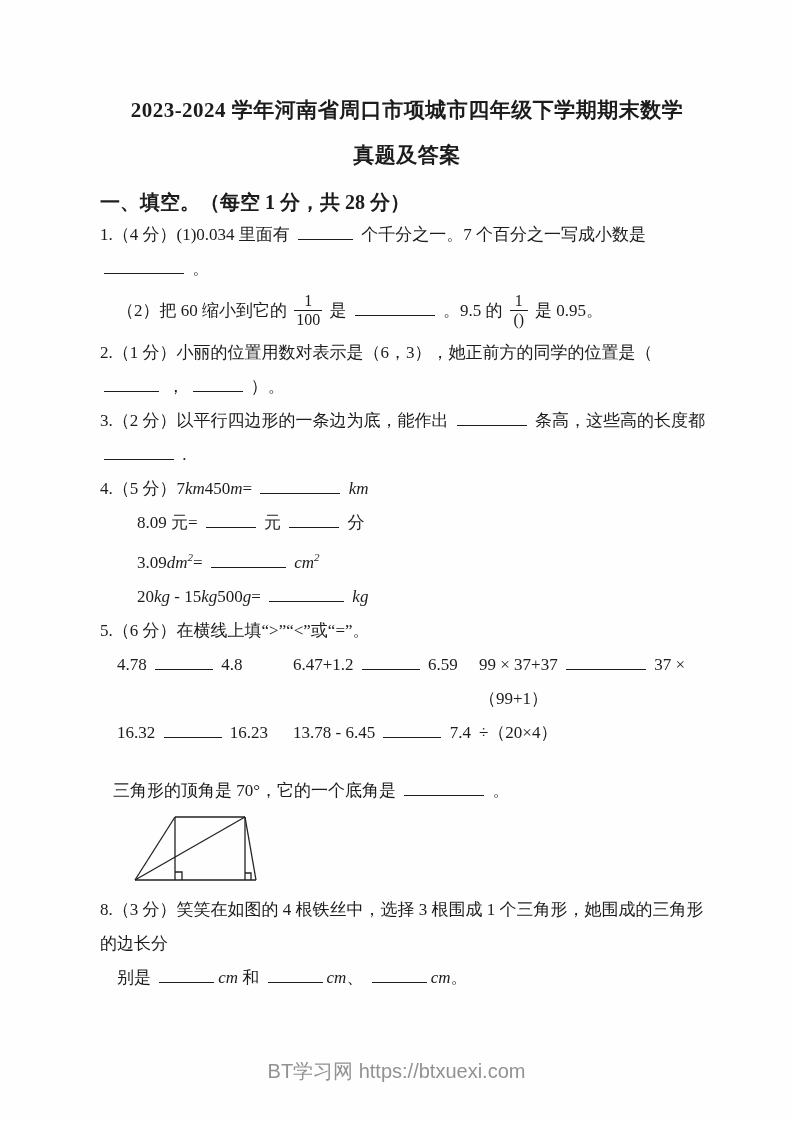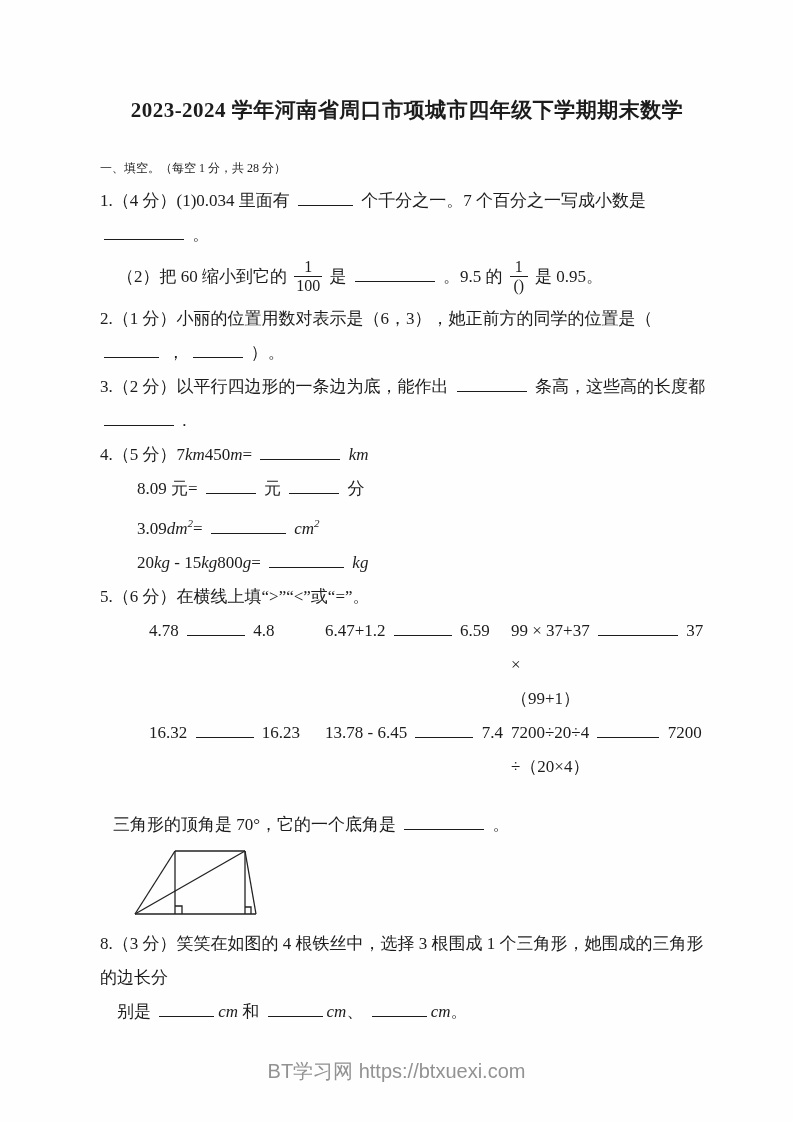--- a/index.html
+++ b/index.html
@@ -1,50 +1,51 @@
 <!DOCTYPE html>
 <html><head>
 <meta charset="utf-8">
 <style>
   html,body{margin:0;padding:0;background:#ffffff;}
   .page{position:relative;width:793px;height:1122px;background:#fefefe;overflow:hidden;
         font-family:"Liberation Serif","DejaVu Serif",serif;color:#1c1c1c;font-size:17px;}
   .content{position:absolute;left:100px;top:88px;width:614px;}
   .title{font-size:21px;font-weight:bold;text-align:center;line-height:45px;letter-spacing:.5px;}
-  .sec-head{font-weight:normal;font-size:12px;line-height:32px;margin-top:19px;}
+  .sec-head{font-weight:bold;font-size:20px;line-height:32px;margin-top:8px;}
   .ln{line-height:34px;}
   .ind13{margin-left:13px;margin-top:24px;}
   .ind33{margin-left:17px;}
   .ind37{margin-left:37px;}
   .bl{display:inline-block;border-bottom:1px solid #1c1c1c;height:1.05em;vertical-align:baseline;margin:0 4px;}
   .w50{width:50px}.w55{width:55px}.w58{width:58px}.w62{width:62px}.w70{width:70px}
   .w75{width:75px}.w80{width:80px}
   .it{font-style:italic;}
   sup{font-size:11px;}
   .frac{display:inline-flex;flex-direction:column;text-align:center;vertical-align:middle;
         margin:0 3px;font-size:16px;line-height:1.12;position:relative;top:-2px;}
   .frac .num{border-bottom:1.4px solid #1c1c1c;padding:0 5px;}
   .frac .den{padding:0 2px;}
   .fr-line{line-height:50px;}
-  .q5grid{display:grid;grid-template-columns:176px 186px auto;margin-left:49px;}
+  .q5grid{display:grid;grid-template-columns:176px 186px auto;margin-left:17px;}
   .q5cell{line-height:34px;}
   .q5cell .sub{display:block;}
   .fig{margin:4px 0 2px 28px;}
   .footer{position:absolute;left:0;top:1058px;width:793px;text-align:center;
           font-family:"Liberation Sans","DejaVu Sans",sans-serif;font-size:20px;color:#929292;}
   .footer a{color:#929292;text-decoration:none;margin-top:28px;}
 </style>
 </head>
 <body>
 
 <div class="page">
   <div class="content">
 
     <div class="title">
       <div>2023-2024 学年河南省周口市项城市四年级下学期期末数学</div>
+      <div>真题及答案</div>
     </div>
 
     <div class="sec-head">一、填空。（每空 1 分，共 28 分）</div>
 
     <div class="ln">
       <span>1.（4 分）(1)0.034 里面有</span>
       <span class="bl w55"></span>
       <span>个千分之一。7 个百分之一写成小数是</span>
       <span class="bl w80"></span>
       <span>。</span>
@@ -92,21 +93,21 @@
       <span>元</span>
       <span class="bl w50"></span>
       <span>分</span>
     </div>
     <div class="ln ind37">
       <span>3.09</span><span class="it"><span>dm</span><sup>2</sup></span><span>=</span>
       <span class="bl w75"></span>
       <span class="it"><span>cm</span><sup>2</sup></span>
     </div>
     <div class="ln ind37">
-      <span>20</span><span class="it">kg</span><span> - 15</span><span class="it">kg</span><span>800</span><span class="it">g</span><span>=</span>
+      <span>20</span><span class="it">kg</span><span> - 15</span><span class="it">kg</span><span>500</span><span class="it">g</span><span>=</span>
       <span class="bl w75"></span>
       <span class="it">kg</span>
     </div>
 
     <div class="ln">5.（6 分）在横线上填“&gt;”“&lt;”或“=”。</div>
     <div class="q5grid">
       <span class="q5cell">
         <span>4.78</span>
         <span class="bl w58"></span>
         <span>4.8</span>
@@ -130,25 +131,20 @@
         <span>16.32</span>
         <span class="bl w58"></span>
         <span>16.23</span>
       </span>
       <span class="q5cell">
         <span>13.78 - 6.45</span>
         <span class="bl w58"></span>
         <span>7.4</span>
       </span>
       <span class="q5cell">
-        <span class="sub">
-          <span>7200÷20÷4</span>
-          <span class="bl w62"></span>
-          <span>7200</span>
-        </span>
         <span class="sub">÷（20×4）</span>
       </span>
     </div>
 
     <div class="ln ind13">
       <span>三角形的顶角是 70°，它的一个底角是</span>
       <span class="bl w80"></span>
       <span>。</span>
     </div>
 

